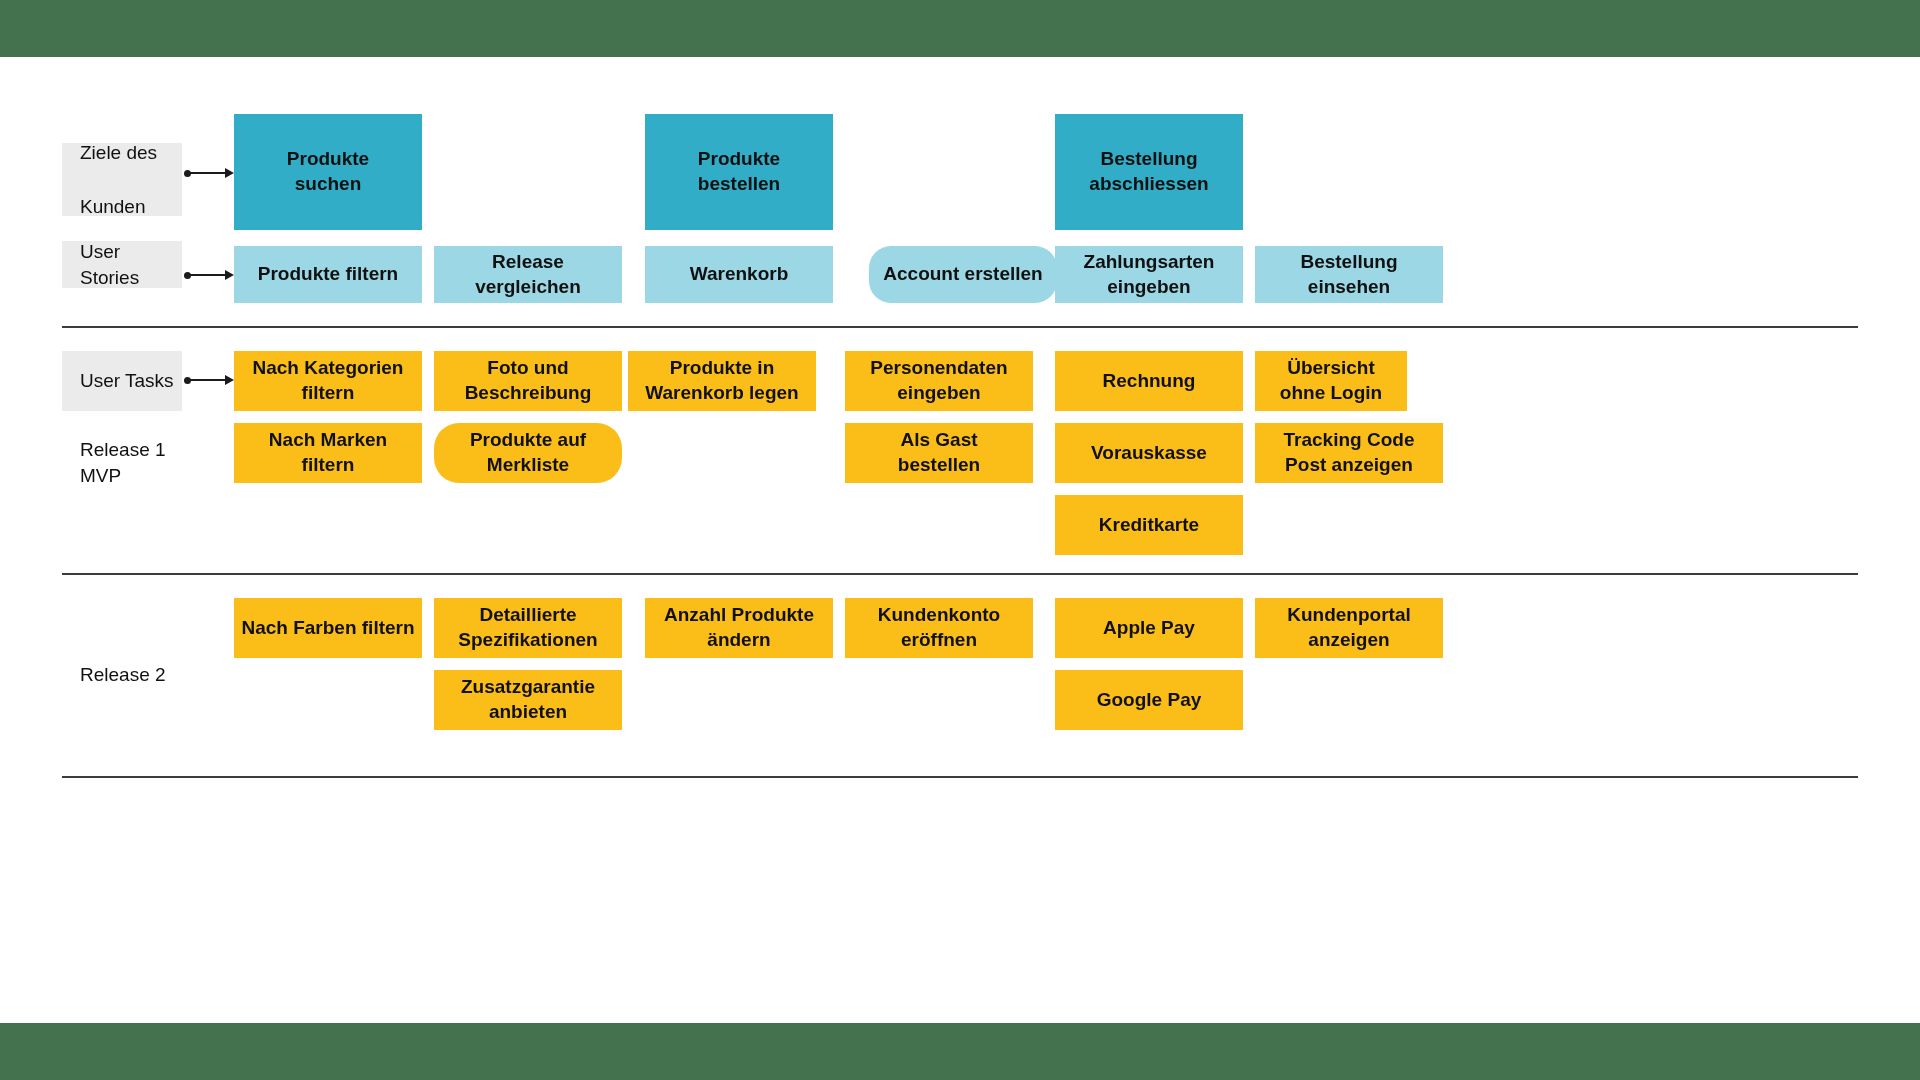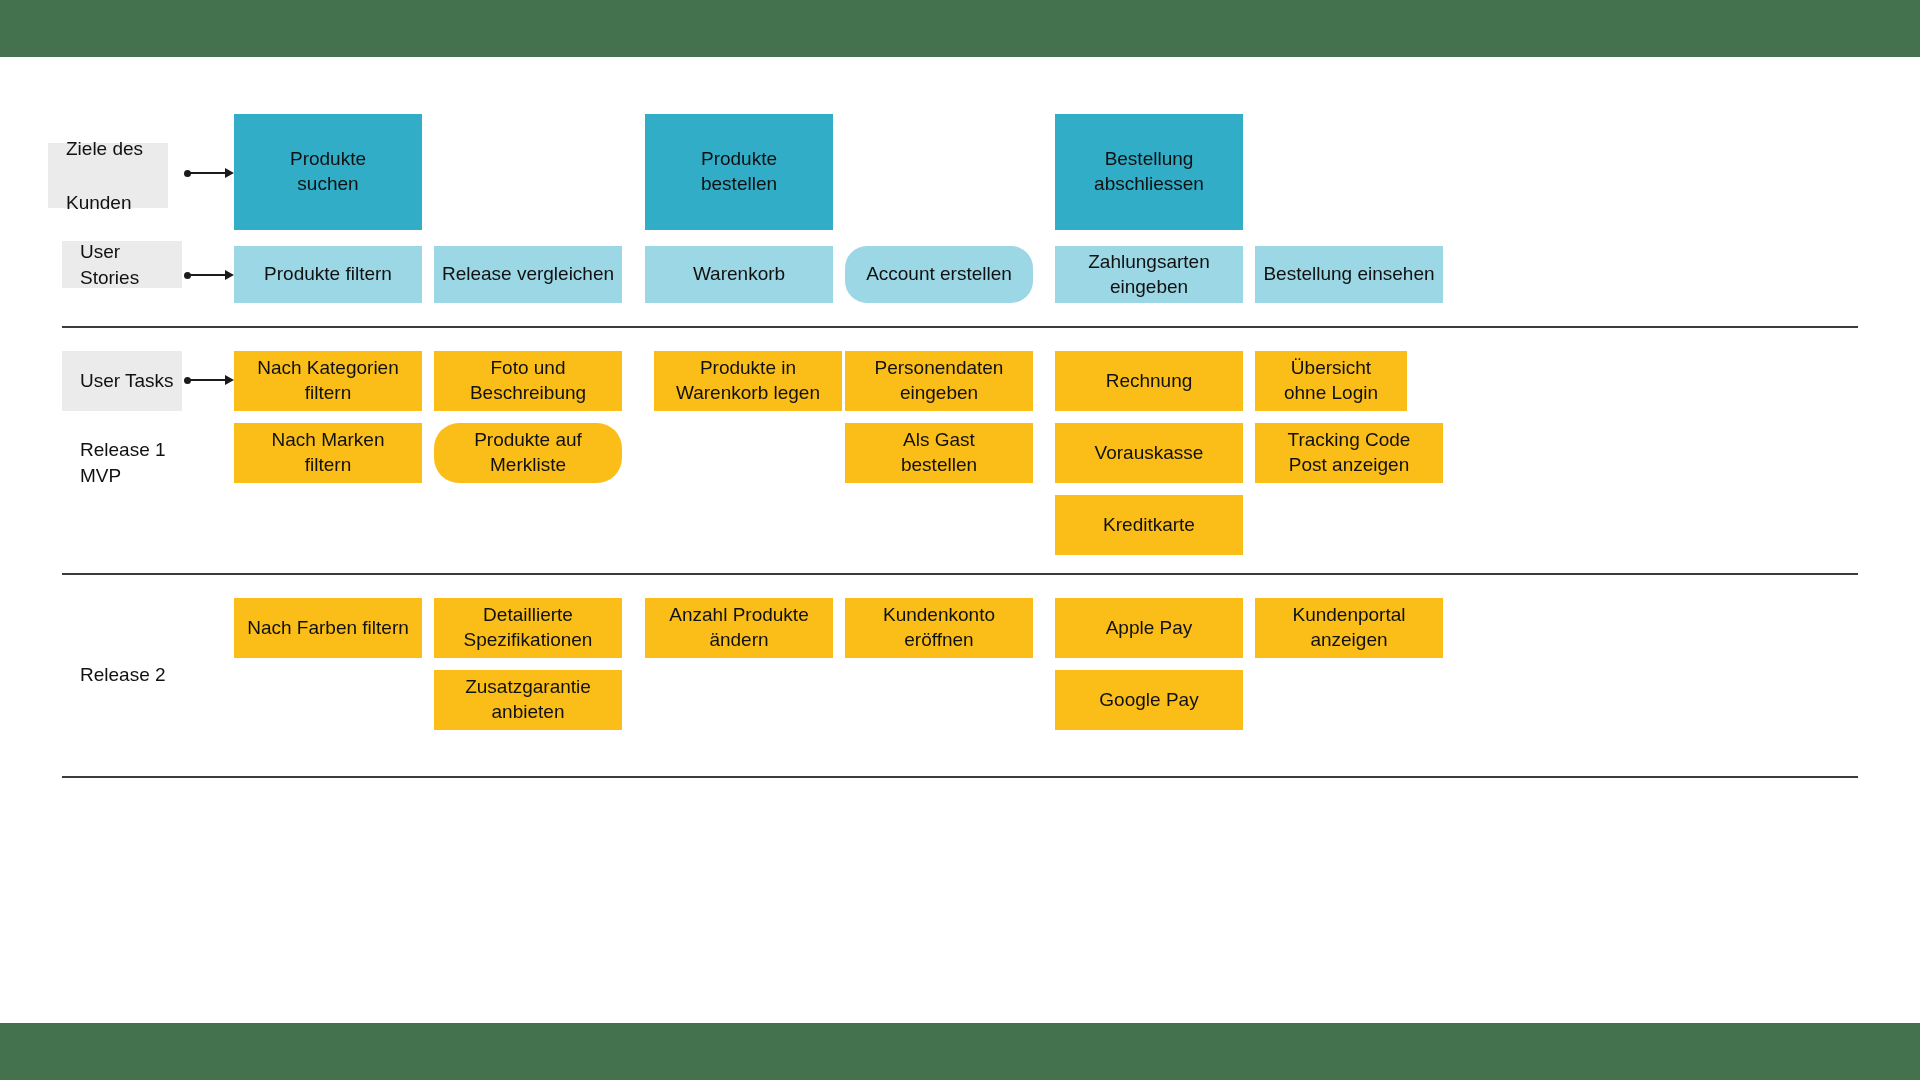--- a/index.html
+++ b/index.html
@@ -52,37 +52,38 @@
   }
 
   
   .card {
     position: absolute;
     display: flex; align-items: center; justify-content: center;
     text-align: center;
     color: #111;
     line-height: 1.3;
     padding: 4px 7px;
+    font-weight: bold;
   }
   .card.goal      { background: #31ADC7; font-size: 19px; }
   .card.story     { background: #9BD7E4; font-size: 19px; }
   .card.task      { background: #FBBE18; font-size: 19px; }
 
   
   .rule { position: absolute; height: 2px; background: #3b3b3b; }
 </style>
 </head>
 <body>
 
 <div id="canvas">
 
   <div class="band" id="band-top"></div>
   <div class="band" id="band-bottom"></div>
 
-  <div class="label-box" id="lbl-goals" style="left: 48px; top: 143px; width: 120px; height: 65px; gap: 28px;">
+  <div class="label-box" id="lbl-goals" style="left: 62px; top: 143px; width: 120px; height: 73px; gap: 28px;">
     <span>Ziele des</span>
     <span>Kunden</span>
   </div>
   <div class="label-box" id="lbl-stories" style="left: 62px; top: 241px; width: 120px; height: 47px;">
     <span>User</span>
     <span>Stories</span>
   </div>
   <div class="label-box" id="lbl-tasks" style="left: 62px; top: 351px; width: 120px; height: 60px;">
     <span>User Tasks</span>
   </div>
@@ -128,21 +129,21 @@
   <div id="story-layer">
       <div class="card story" style="left: 234px; top: 246px; width: 188px; height: 57px;">
         <div><span>Produkte filtern</span></div>
       </div>
       <div class="card story" style="left: 434px; top: 246px; width: 188px; height: 57px;">
         <div><span>Release vergleichen</span></div>
       </div>
       <div class="card story" style="left: 645px; top: 246px; width: 188px; height: 57px;">
         <div><span>Warenkorb</span></div>
       </div>
-      <div class="card story" style="left: 845px; top: 246px; width: 188px; height: 57px; border-radius: 22px;">
+      <div class="card story" style="left: 869px; top: 246px; width: 188px; height: 57px; border-radius: 22px;">
         <div><span>Account erstellen</span></div>
       </div>
       <div class="card story" style="left: 1055px; top: 246px; width: 188px; height: 57px;">
         <div><span>Zahlungsarten</span><br><span>eingeben</span></div>
       </div>
       <div class="card story" style="left: 1255px; top: 246px; width: 188px; height: 57px;">
         <div><span>Bestellung einsehen</span></div>
       </div>
     </div>
   <div id="rel1-layer">
@@ -151,21 +152,21 @@
       </div>
       <div class="card task" style="left: 234px; top: 423px; width: 188px; height: 60px;">
         <div><span>Nach Marken</span><br><span>filtern</span></div>
       </div>
       <div class="card task" style="left: 434px; top: 351px; width: 188px; height: 60px;">
         <div><span>Foto und</span><br><span>Beschreibung</span></div>
       </div>
       <div class="card task" style="left: 434px; top: 423px; width: 188px; height: 60px; border-radius: 25px;">
         <div><span>Produkte auf</span><br><span>Merkliste</span></div>
       </div>
-      <div class="card task" style="left: 654px; top: 351px; width: 188px; height: 60px; justify-content: center;">
+      <div class="card task" style="left: 628px; top: 351px; width: 188px; height: 60px; justify-content: center;">
         <div><span>Produkte in</span><br><span>Warenkorb legen</span></div>
       </div>
       <div class="card task" style="left: 845px; top: 351px; width: 188px; height: 60px;">
         <div><span>Personendaten</span><br><span>eingeben</span></div>
       </div>
       <div class="card task" style="left: 845px; top: 423px; width: 188px; height: 60px;">
         <div><span>Als Gast</span><br><span>bestellen</span></div>
       </div>
       <div class="card task" style="left: 1055px; top: 351px; width: 188px; height: 60px;">
         <div><span>Rechnung</span></div>

